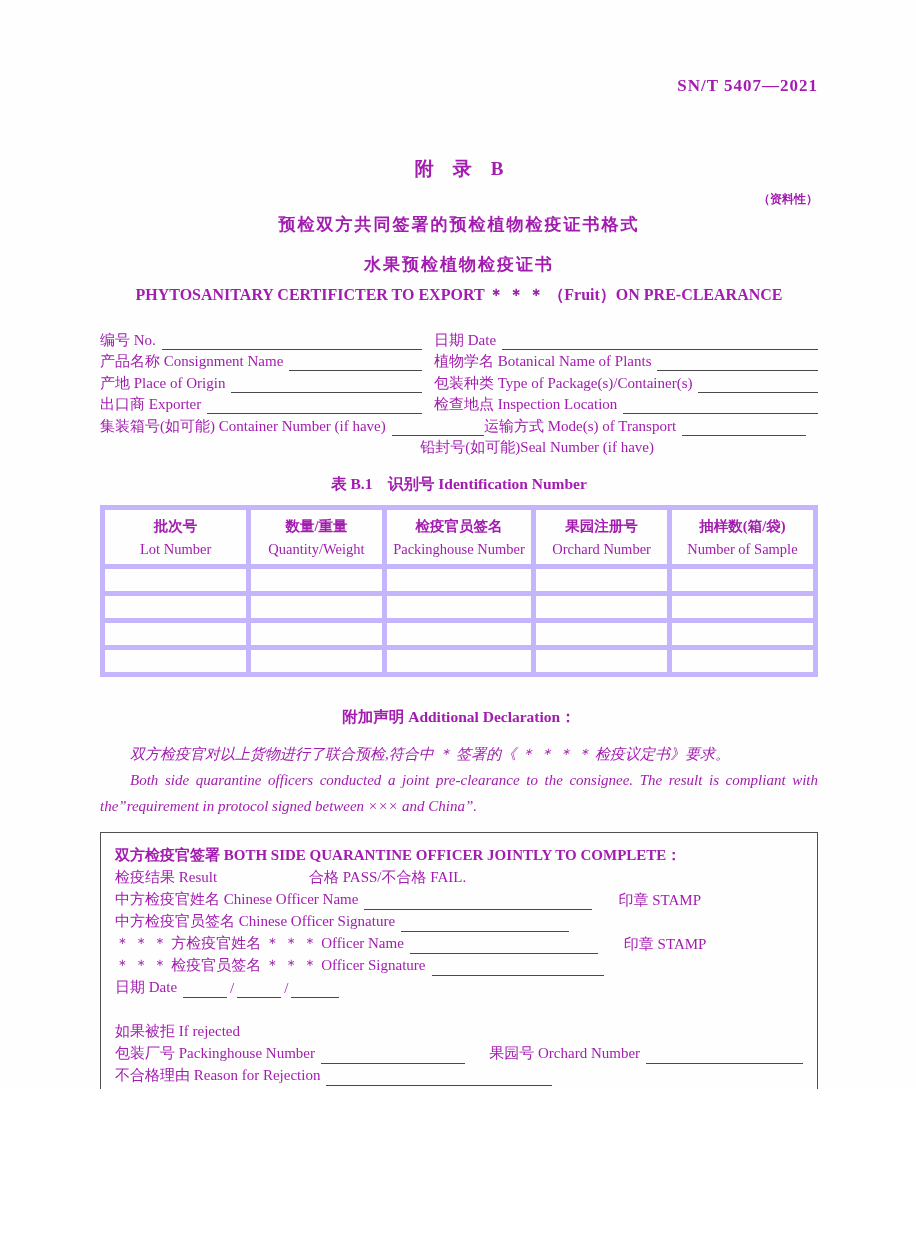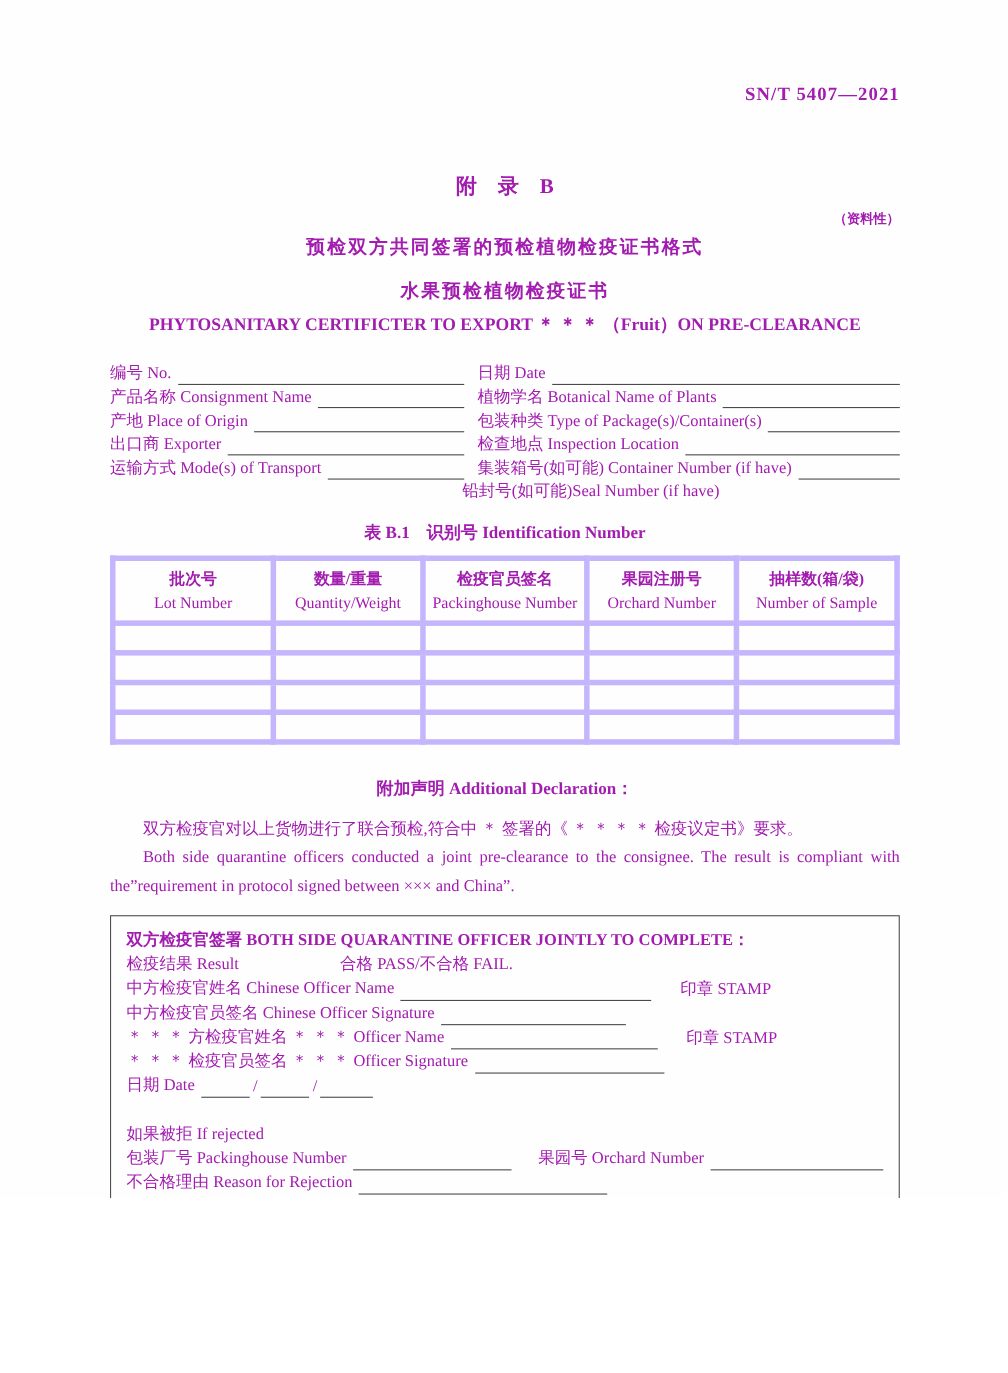--- a/index.html
+++ b/index.html
@@ -100,21 +100,21 @@
     text-align:center;
     font-size:15.5px;
     font-weight:bold;
   }
   .decl-para {
     margin-top:13px;
     font-size:15px;
     line-height:26px;
     text-align:justify;
   }
-  .decl-para p { text-indent:2em; }
+  .decl-para p { text-indent:2em;font-style:italic; }
 
   .sign-box {
     margin-top:13px;
     border:1px solid #4f4f4f;
     padding:10px 14px 18px 14px;
     font-size:15px;
   }
   .box-line { display:flex; align-items:flex-end; height:22px; }
   .box-line .lbl { line-height:21px; }
   .box-heading { font-weight:bold; height:23px; line-height:22px; }
@@ -179,26 +179,26 @@
         <span class="cell cell-l">
           <span class="lbl">出口商 Exporter</span>
           <span class="bl grow"></span>
         </span>
         <span class="cell cell-r">
           <span class="lbl">检查地点 Inspection Location</span>
           <span class="bl grow"></span>
         </span>
       </div>
       <div class="form-row">
+        <span class="cell cell-r">
+          <span class="lbl">集装箱号(如可能) Container Number (if have)</span>
+          <span class="bl grow"></span>
+        </span>
         <span class="cell cell-l">
           <span class="lbl">运输方式 Mode(s) of Transport</span>
-          <span class="bl grow"></span>
-        </span>
-        <span class="cell cell-r">
-          <span class="lbl">集装箱号(如可能) Container Number (if have)</span>
           <span class="bl grow"></span>
         </span>
       </div>
       <div class="form-row">
         <span class="cell" style="width:560px;flex-direction:column;">
           <span class="lbl">铅封号(如可能)Seal Number (if have)</span>
           <span class="bl grow"></span>
         </span>
       </div>
     </div>

